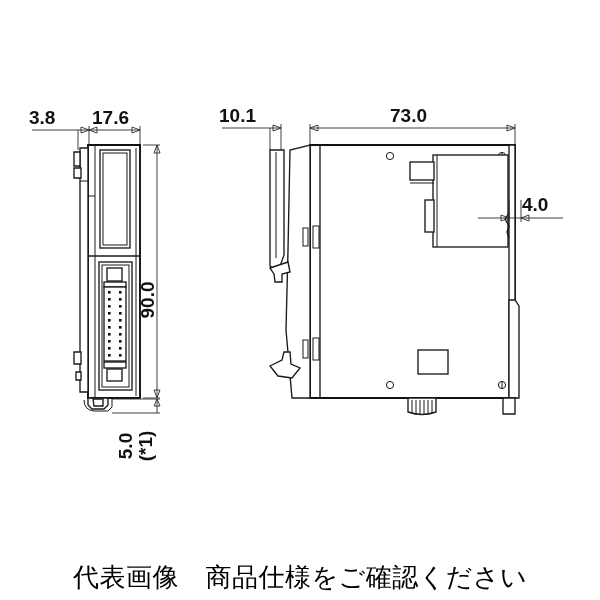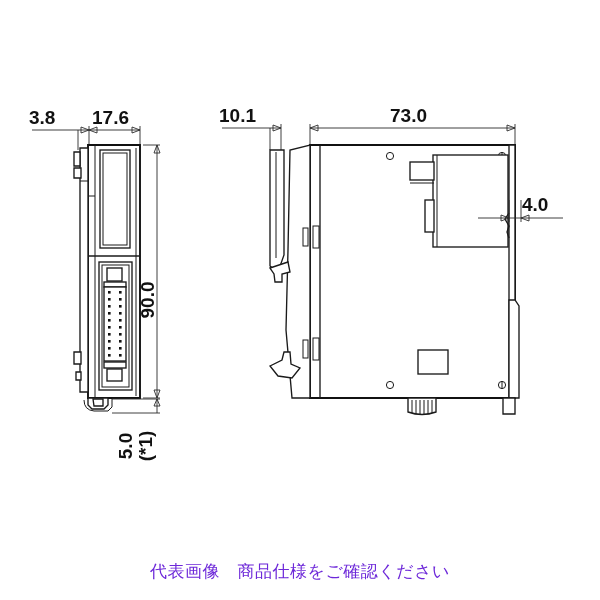--- a/index.html
+++ b/index.html
@@ -26,22 +26,22 @@
     height: 600px;
     display: block;
   }
   .caption {
     position: absolute;
     left: 0;
     top: 560px;
     width: 600px;
     text-align: center;
     font-family: "DejaVu Sans", "Liberation Sans", sans-serif;
-    font-size: 17px;
-    color: #6d28d9;
+    font-size: 26px;
+    color: #000000;
     letter-spacing: 0.5px;
     white-space: nowrap;
   }
   
   .ln {
     fill: none;
     stroke: #1a1a1a;
     stroke-width: 1;
     stroke-linecap: butt;
     stroke-linejoin: miter;

